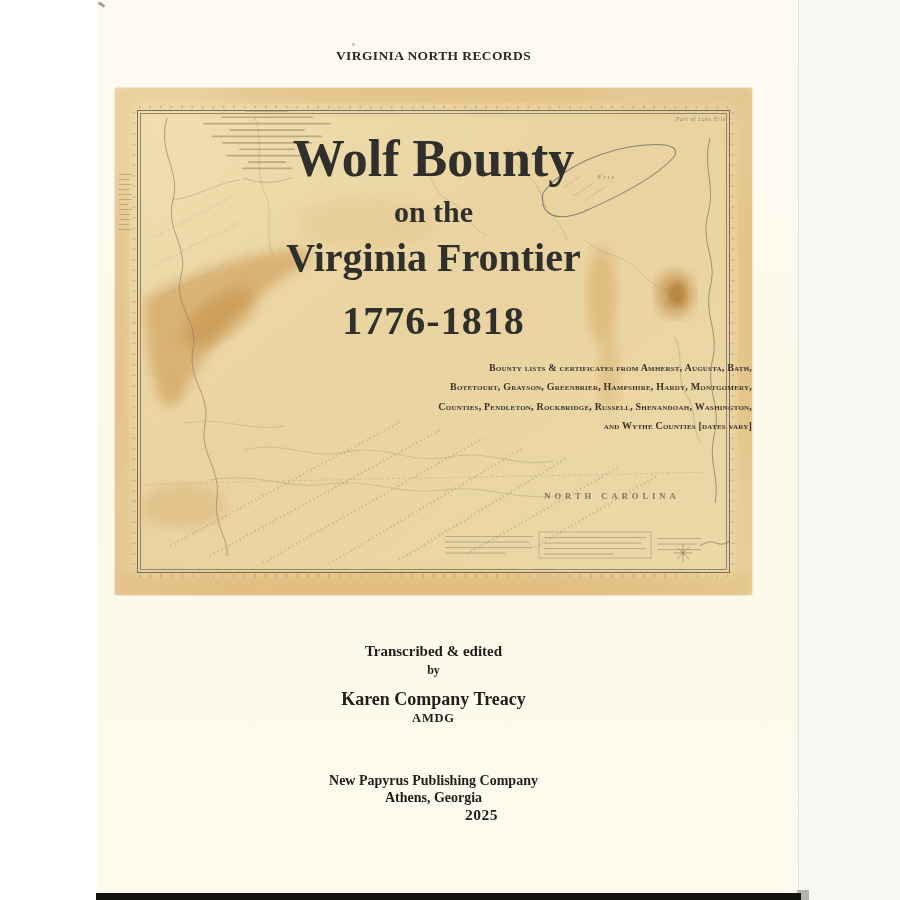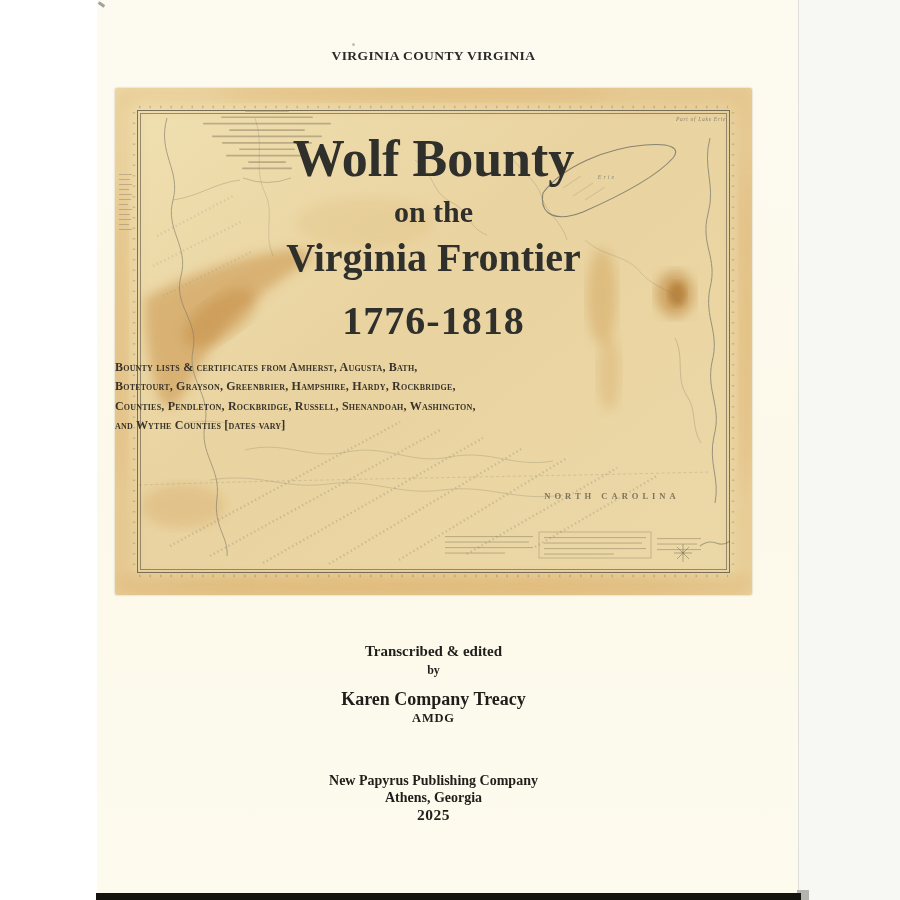--- a/index.html
+++ b/index.html
@@ -26,48 +26,48 @@
   
   .map{position:absolute;left:18px;top:88px;width:637px;height:507px;border-radius:2px;
        box-shadow:0 0 2px rgba(90,60,10,.35);overflow:hidden;}
   .map svg{position:absolute;left:0;top:0;}
   .map-overlay{position:absolute;left:0;top:0;width:100%;height:100%;z-index:2;}
   .mtext{position:absolute;left:0;width:100%;text-align:center;font-weight:bold;color:#2f2f2b;}
   .title-1{top:44px;font-size:52px;line-height:1.05;}
   .title-2{top:107px;font-size:30px;}
   .title-3{top:146px;font-size:40px;}
   .title-4{top:209px;font-size:40px;letter-spacing:1px;}
-  .subtitle{position:absolute;left:0;top:270px;width:100%;text-align:left;
+  .subtitle{position:absolute;left:0;top:270px;width:100%;text-align:right;
             font-weight:bold;font-variant:small-caps;color:#39342b;
-            font-size:12px;line-height:19.4px;letter-spacing:.2px;}
+            font-size:10px;line-height:19.4px;letter-spacing:.2px;}
 
   .credit-role{top:643px;font-size:15px;}
   .credit-by{top:663px;font-size:12px;}
   .credit-author{top:689px;font-size:18px;}
   .credit-motto{top:711px;font-size:12.5px;letter-spacing:.8px;}
   .pub-name{top:773px;font-size:14px;}
   .pub-loc{top:790px;font-size:14px;font-family:Liberation Serif, serif;}
-  .pub-year{top:806px;font-size:15.5px;letter-spacing:.5px;}
+  .pub-year{top:806px;font-size:15.5px;letter-spacing:.5px;padding-left:48px;}
 
   .nc-label{font-family:"Liberation Serif",serif;font-weight:bold;letter-spacing:4px;}
 </style>
 </head>
 <body>
 
 <div class="stage">
 
   <div class="right-strip"></div>
 
   <div class="page">
     <div class="corner-mark"></div>
     <div class="speck"></div>
 
     <div class="content-col">
 
-      <div class="ctext series-header">VIRGINIA COUNTY VIRGINIA</div>
+      <div class="ctext series-header">VIRGINIA NORTH RECORDS</div>
 
       <div class="map">
         <svg width="637" height="507" viewBox="0 0 637 507">
           <defs>
             <linearGradient id="parch" x1="0" y1="0" x2="1" y2="1">
               <stop offset="0" stop-color="#f0e0b1"></stop>
               <stop offset="0.45" stop-color="#e9d3a0"></stop>
               <stop offset="1" stop-color="#ecd9a8"></stop>
             </linearGradient>
             <filter id="b3">
@@ -211,21 +211,21 @@
           <text x="497" y="411" class="nc-label" font-size="8.5" fill="#6b654f" opacity="0.85" text-anchor="middle">NORTH CAROLINA</text>
         </svg>
 
         <div class="map-overlay">
           <div class="mtext title-1">Wolf Bounty</div>
           <div class="mtext title-2">on the</div>
           <div class="mtext title-3">Virginia Frontier</div>
           <div class="mtext title-4">1776-1818</div>
           <div class="subtitle">
             <div>Bounty lists &amp; certificates from Amherst, Augusta, Bath,</div>
-            <div>Botetourt, Grayson, Greenbrier, Hampshire, Hardy, Rockbridge,</div>
+            <div>Botetourt, Grayson, Greenbrier, Hampshire, Hardy, Montgomery,</div>
             <div>Counties, Pendleton, Rockbridge, Russell, Shenandoah, Washington,</div>
             <div>and Wythe Counties [dates vary]</div>
           </div>
         </div>
       </div>
 
       <div class="ctext credit-role">Transcribed &amp; edited</div>
       <div class="ctext credit-by">by</div>
       <div class="ctext credit-author">Karen Company Treacy</div>
       <div class="ctext pub-name">New Papyrus Publishing Company</div>

